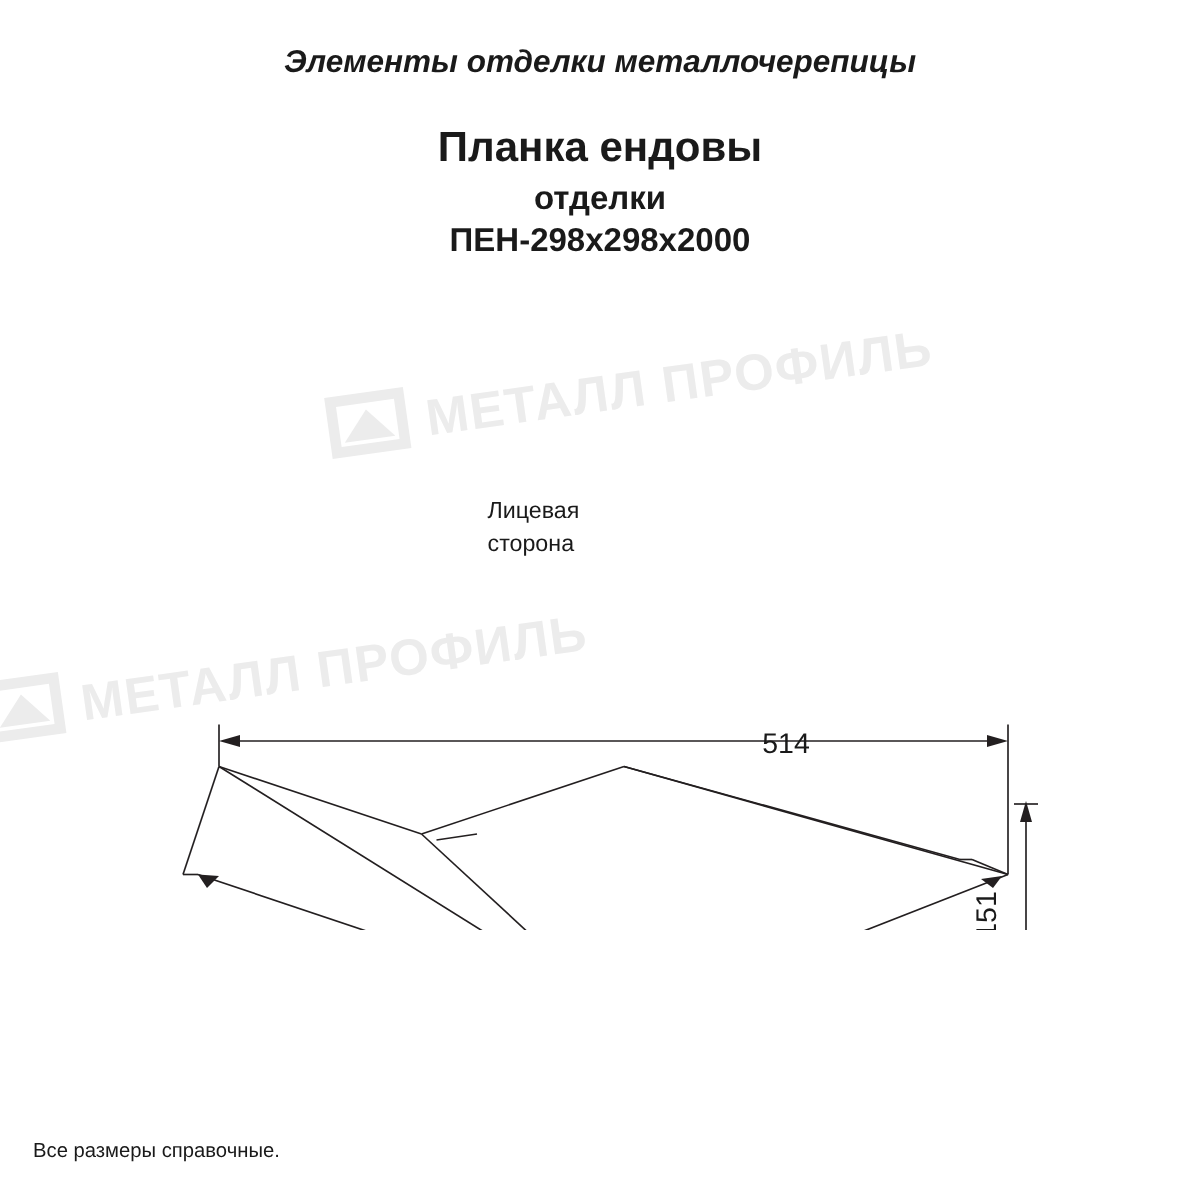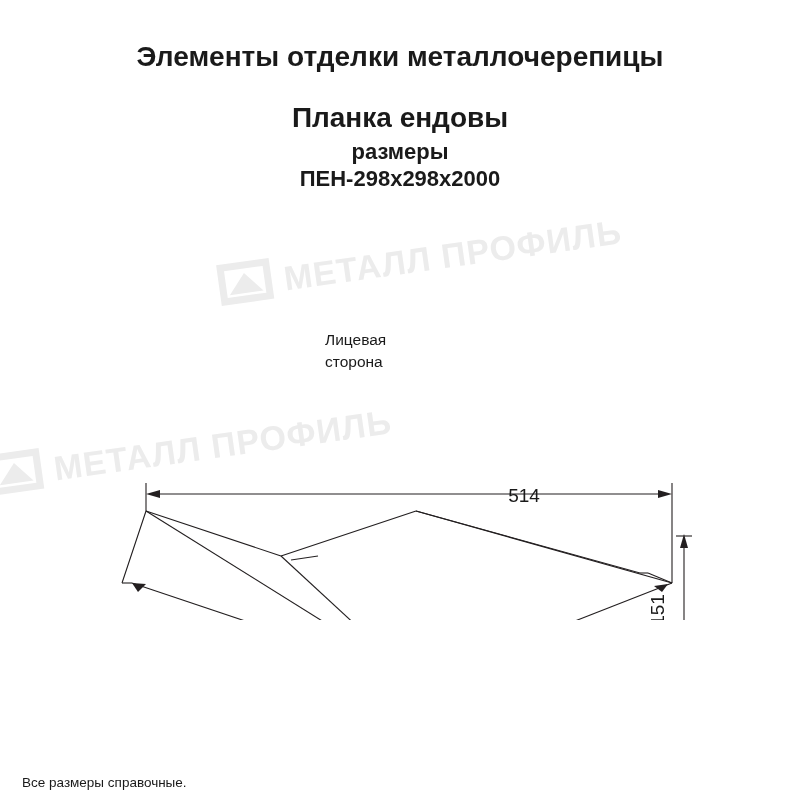--- a/index.html
+++ b/index.html
@@ -21,25 +21,26 @@
     height: 800px;
   }
   .header {
     position: absolute;
     top: 0;
     left: 0;
     width: 800px;
     text-align: center;
   }
   .title-main {
-    font-size: 28px;
+    font-size: 21px;
     font-weight: bold;
     letter-spacing: 0px;
-    margin-top: 42px;
+    margin-top: 30px;
     line-height: 1.1;
+    font-style: italic;
   }
   .title-sub1 {
     font-size: 28px;
     font-weight: bold;
     margin-top: 26px;
     line-height: 1.35;
   }
   .title-sub2 {
     font-size: 22px;
     font-weight: bold;
@@ -61,38 +62,38 @@
     position: absolute;
     top: 200px;
     left: 0;
     width: 800px;
     height: 420px;
     pointer-events: none;
   }
   .footer {
     position: absolute;
     left: 22px;
-    bottom: 6px;
+    bottom: 22px;
     font-size: 13.5px;
     line-height: 1.55;
     color: #1a1a1a;
   }
   svg text {
     font-family: "Liberation Sans", sans-serif;
   }
 </style>
 </head>
 <body>
 
 <div class="page">
 
   <div class="header">
     <div class="title-main">Элементы отделки металлочерепицы</div>
     <div class="title-sub1">Планка ендовы</div>
-    <div class="title-sub2">размеры</div>
+    <div class="title-sub2">отделки</div>
     <div class="title-code">ПЕН-298х298х2000</div>
   </div>
 
   <div class="watermark-layer">
     <svg width="800" height="420" viewBox="0 0 800 420" xmlns="http://www.w3.org/2000/svg">
       <g fill="#ececec">
         <g transform="translate(200,55) rotate(-8)">
           <rect x="18" y="16" width="46" height="34" fill="none" stroke="#ececec" stroke-width="7"></rect>
           <path d="M24 44 L41 24 L58 44 Z" fill="#ececec"></path>
           <text x="80" y="47" font-size="34" font-weight="bold" letter-spacing="1">МЕТАЛЛ ПРОФИЛЬ</text>

